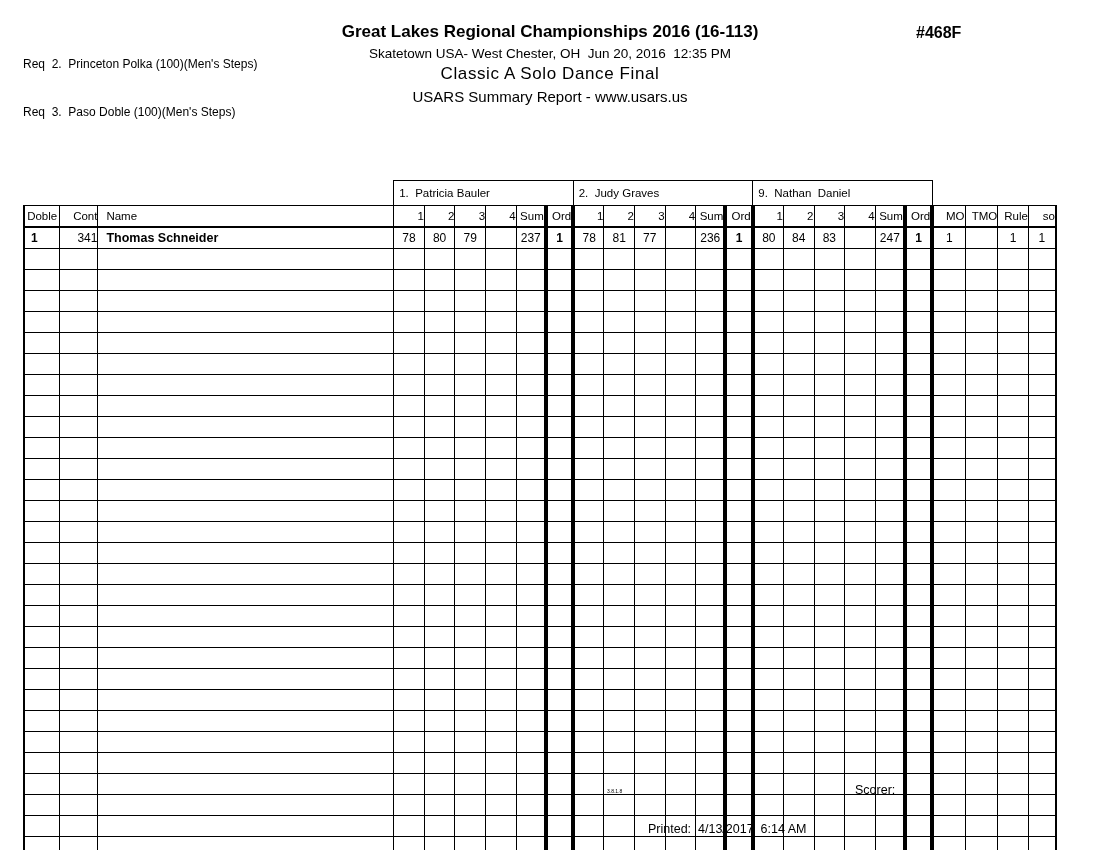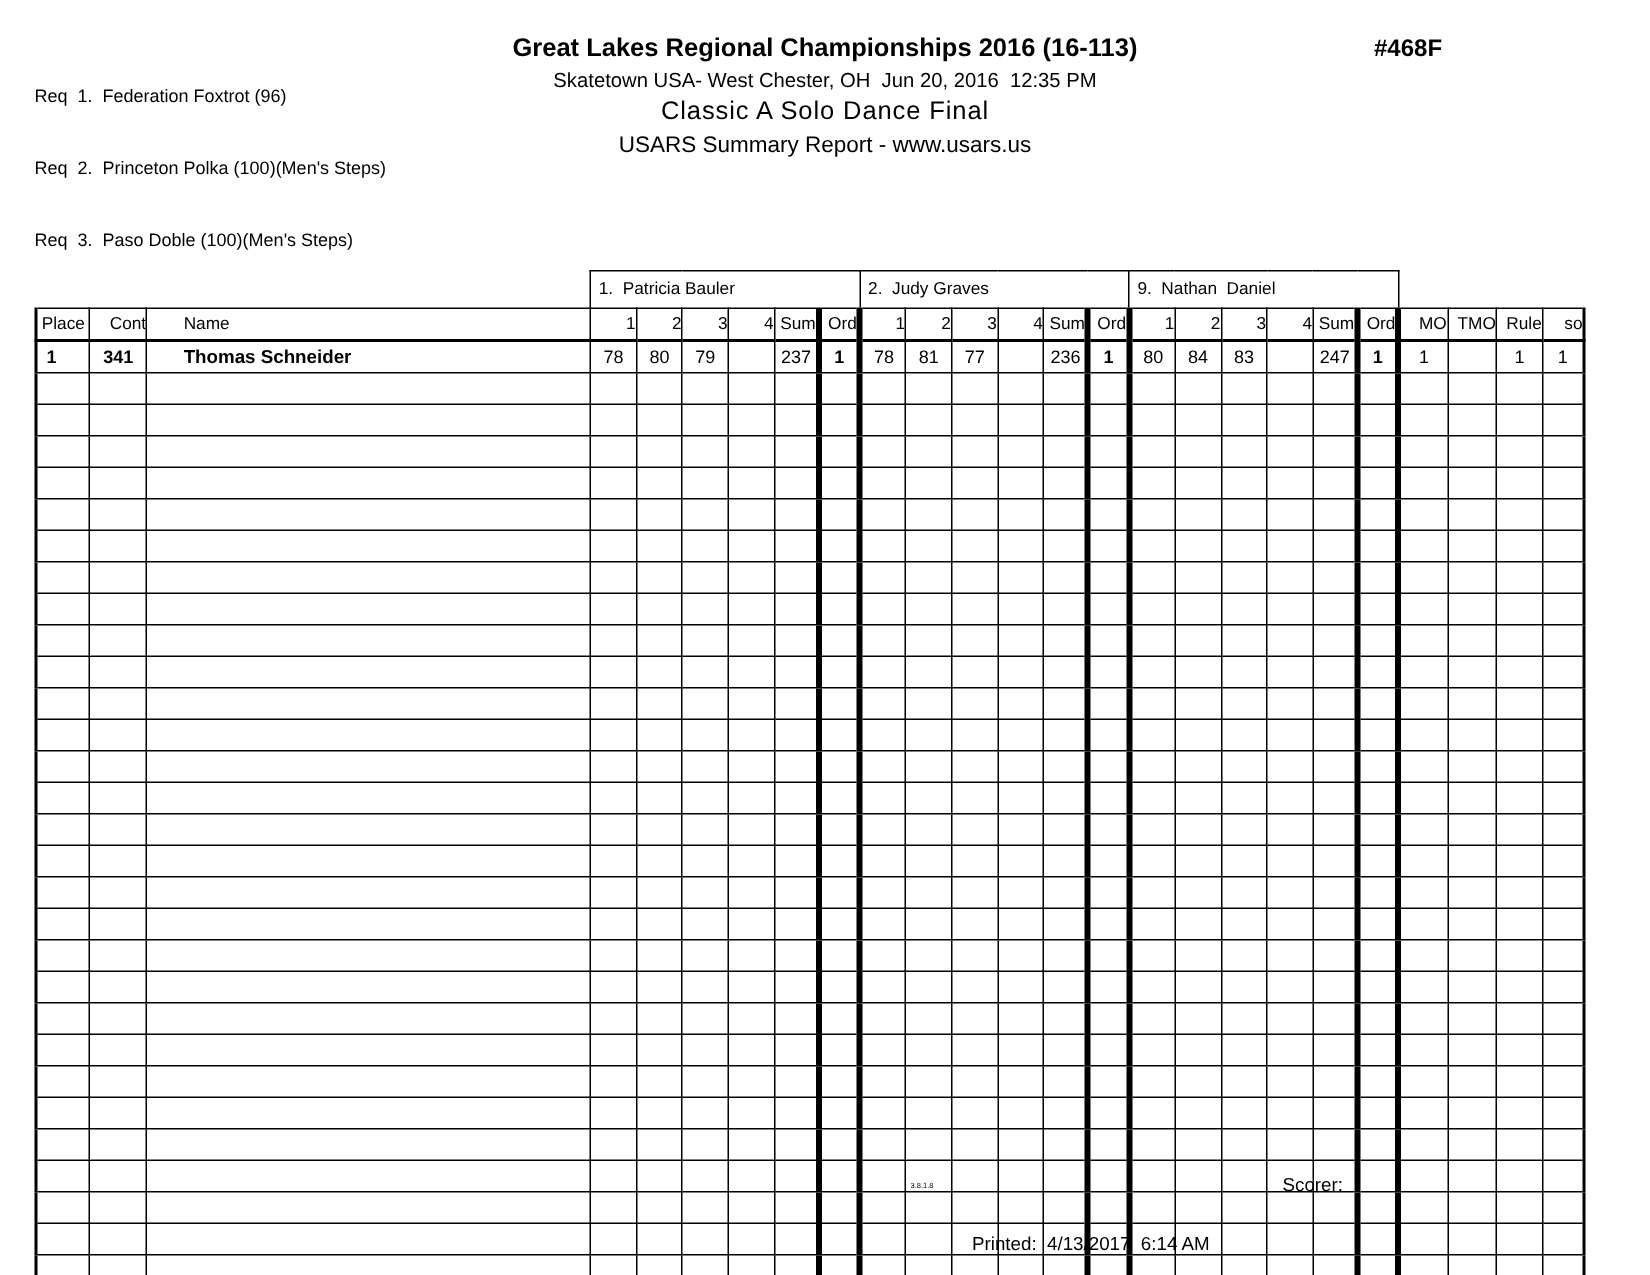--- a/index.html
+++ b/index.html
@@ -15,43 +15,42 @@
   .t4 { font-size:15px; margin-top:4px; }
   .evtnum { position:absolute; left:916px; top:24px; font-size:16px; font-weight:bold; }
 
   .tablewrap { position:absolute; left:23px; top:136px; }
   table { border-collapse:collapse; table-layout:fixed; width:1034px;margin-top:44px; }
   td { border:1px solid #000; font-size:12px; padding:0; overflow:hidden; white-space:nowrap; height:20px; }
   tr.judge-row td { height:24px; }
   td.nob { border:none; }
   td.judge { font-size:11.5px; padding-left:5px; white-space:pre; text-align:left; }
   tr.hdr-row td { font-size:11.5px; text-align:right; border-bottom:2px solid #000; font-weight:normal; }
-  tr.hdr-row td.hname, td.name { text-align:left; padding-left:24px; }
+  tr.hdr-row td.hname, td.name { text-align:left; padding-left:8px; }
   tr.hdr-row td.hplace { text-align:center; }
   td.ord { border-left:4px solid #000; border-right:4px solid #000; text-align:center; }
   tr.data-row td.ord { font-weight:bold; }
   td.place { text-align:left; padding-left:6px; font-weight:bold; }
-  td.cont { text-align:center; font-weight:bold; }
+  td.cont { text-align:right; font-weight:normal; }
   td.name { font-weight:bold; font-size:12.5px; }
   td.score { text-align:center; }
   td.sum { text-align:right; padding-right:3px; }
   td.rcol { text-align:center; }
   tr.hdr-row td:first-child, tr.data-row td:first-child { border-left:2px solid #000; }
   tr.hdr-row td:last-child, tr.data-row td:last-child { border-right:2px solid #000; }
   tr.data-row:last-child td { border-bottom:2px solid #000; }
 
   .version { position:absolute; left:607px; top:788px; font-size:5px; letter-spacing:0; }
   .printed { position:absolute; left:648px; top:822px; font-size:12.5px; white-space:pre; }
   .scorer  { position:absolute; left:855px; top:783px; font-size:12.5px; }
 </style>
 </head>
 <body>
 
 <div class="reqs">
-  <div>Req  1.  Federation Foxtrot (96)</div>
   <div>Req  2.  Princeton Polka (100)(Men's Steps)</div>
   <div>Req  3.  Paso Doble (100)(Men's Steps)</div>
 </div>
 
 <div class="titleblock">
   <div class="t1">Great Lakes Regional Championships 2016 (16-113)</div>
   <div class="t2">Skatetown USA- West Chester, OH  Jun 20, 2016  12:35 PM</div>
   <div class="t3">Classic A Solo Dance Final</div>
   <div class="t4">USARS Summary Report - www.usars.us</div>
 </div>
@@ -89,21 +88,21 @@
       </colgroup>
     <tbody id="tbody">
         <tr class="judge-row">
           <td class="nob" colspan="3"></td>
           <td class="judge" colspan="6">1.  Patricia Bauler</td>
           <td class="judge" colspan="6">2.  Judy Graves</td>
           <td class="judge" colspan="6">9.  Nathan  Daniel</td>
           <td class="nob" colspan="4"></td>
         </tr>
         <tr class="hdr-row">
-          <td class="hplace">Place</td>
+          <td class="hplace">Doble</td>
           <td>Cont</td>
           <td class="hname">Name</td>
           <td>1</td>
           <td>2</td>
           <td>3</td>
           <td>4</td>
           <td>Sum</td>
           <td class="ord">Ord</td>
           <td>1</td>
           <td>2</td>

